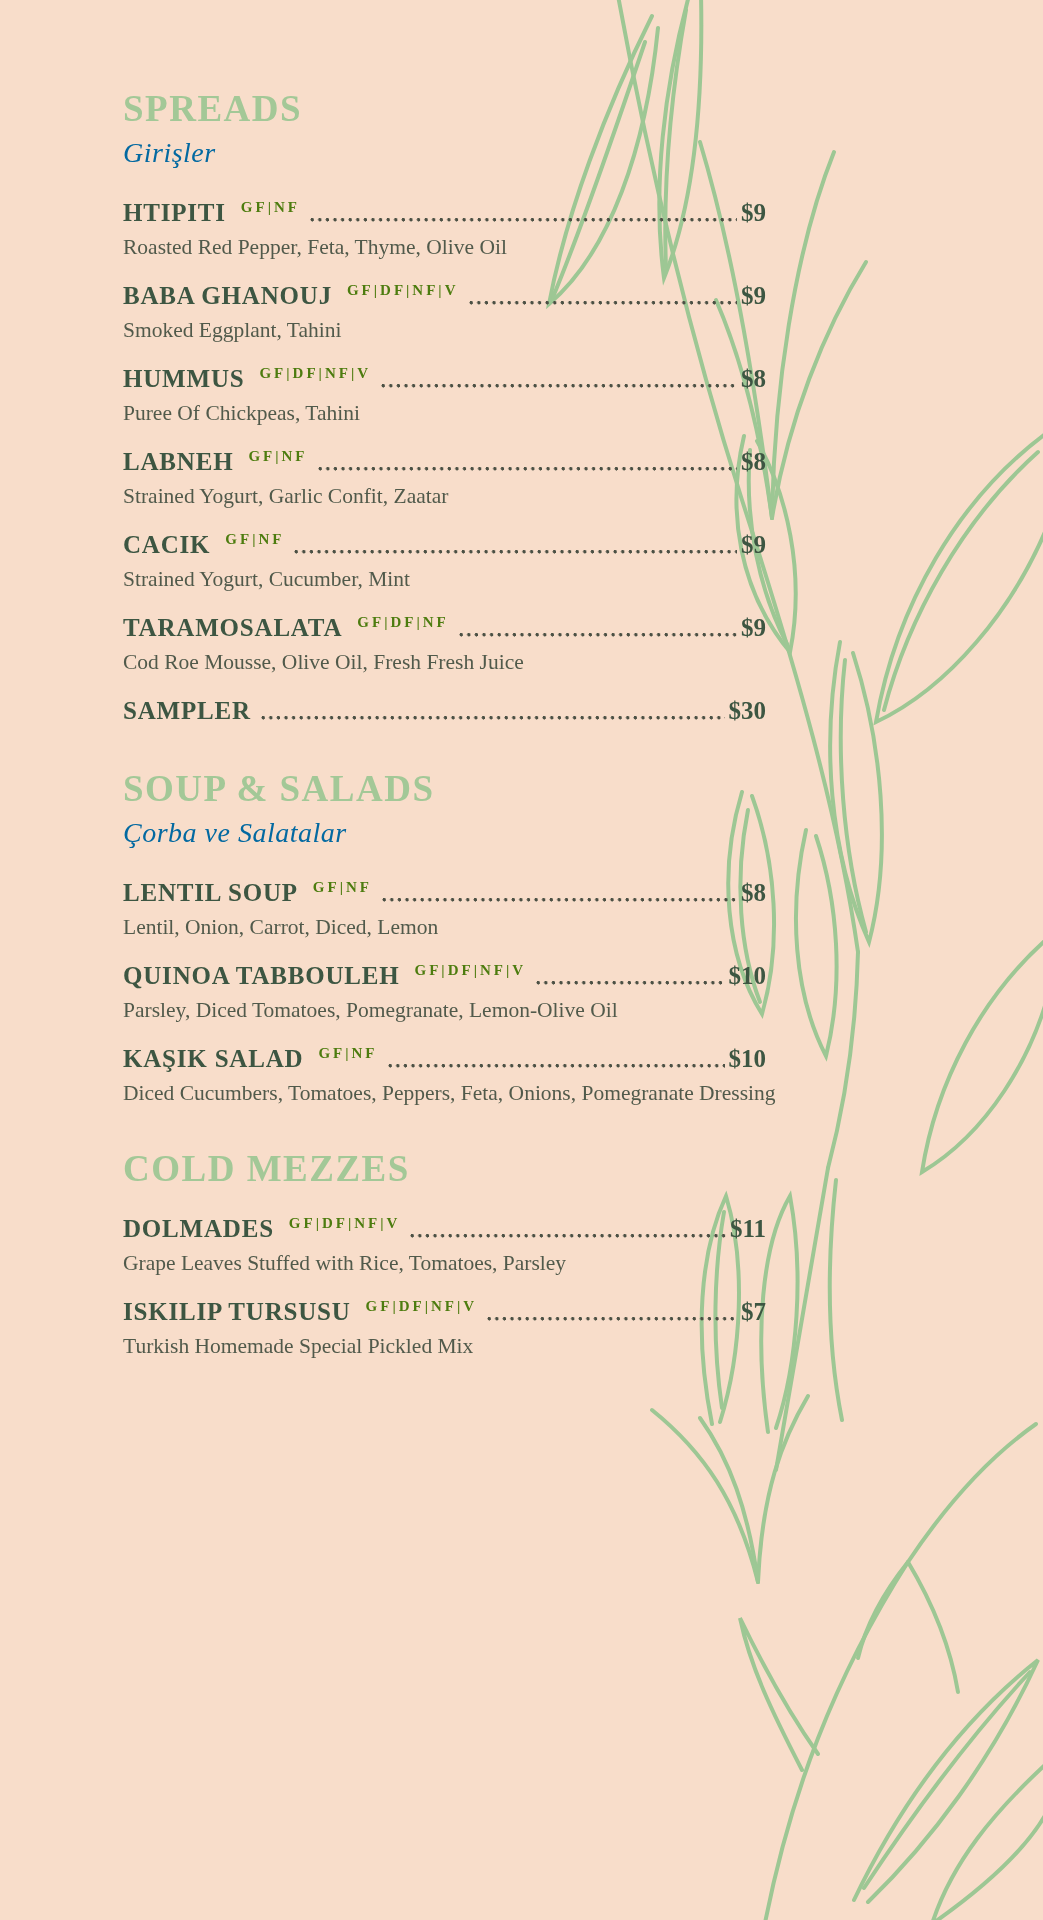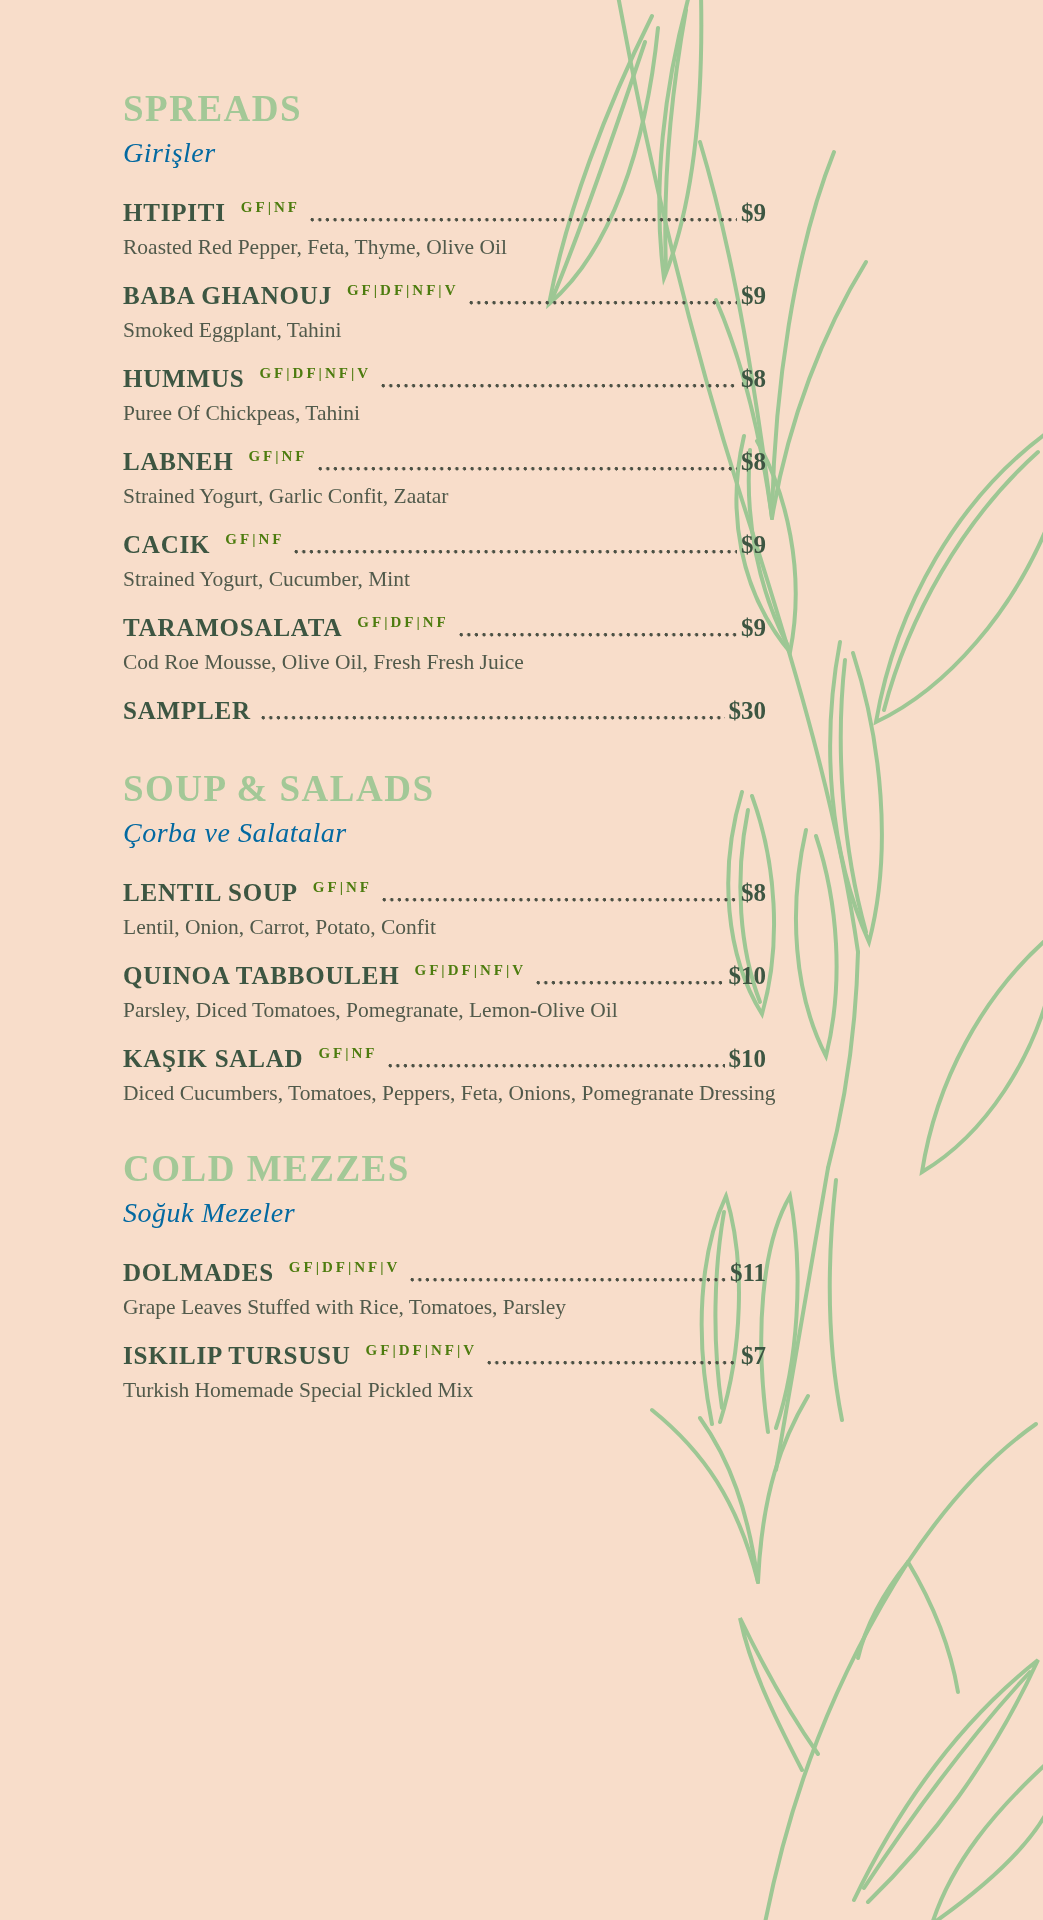--- a/index.html
+++ b/index.html
@@ -207,21 +207,21 @@
       <div class="section-subtitle">Çorba ve Salatalar</div>
     </div>
 
     <div class="menu-item">
       <div class="item-row">
         <span class="item-name">LENTIL SOUP</span>
         <span class="item-diet">GF|NF</span>
         <span class="leader"></span>
         <span class="item-price">$8</span>
       </div>
-      <div class="item-desc">Lentil, Onion, Carrot, Potato, Confit</div>
+      <div class="item-desc">Lentil, Onion, Carrot, Diced, Lemon</div>
     </div>
 
     <div class="menu-item">
       <div class="item-row">
         <span class="item-name">QUINOA TABBOULEH</span>
         <span class="item-diet">GF|DF|NF|V</span>
         <span class="leader"></span>
         <span class="item-price">$10</span>
       </div>
       <div class="item-desc">Parsley, Diced Tomatoes, Pomegranate, Lemon-Olive Oil</div>
@@ -234,21 +234,20 @@
         <span class="leader"></span>
         <span class="item-price">$10</span>
       </div>
       <div class="item-desc">Diced Cucumbers, Tomatoes, Peppers, Feta, Onions, Pomegranate Dressing</div>
     </div>
   </div>
 
   <div class="section">
     <div class="section-header">
       <div class="section-title">COLD MEZZES</div>
-      <div class="section-subtitle">Soğuk Mezeler</div>
     </div>
 
     <div class="menu-item">
       <div class="item-row">
         <span class="item-name">DOLMADES</span>
         <span class="item-diet">GF|DF|NF|V</span>
         <span class="leader"></span>
         <span class="item-price">$11</span>
       </div>
       <div class="item-desc">Grape Leaves Stuffed with Rice, Tomatoes, Parsley</div>

